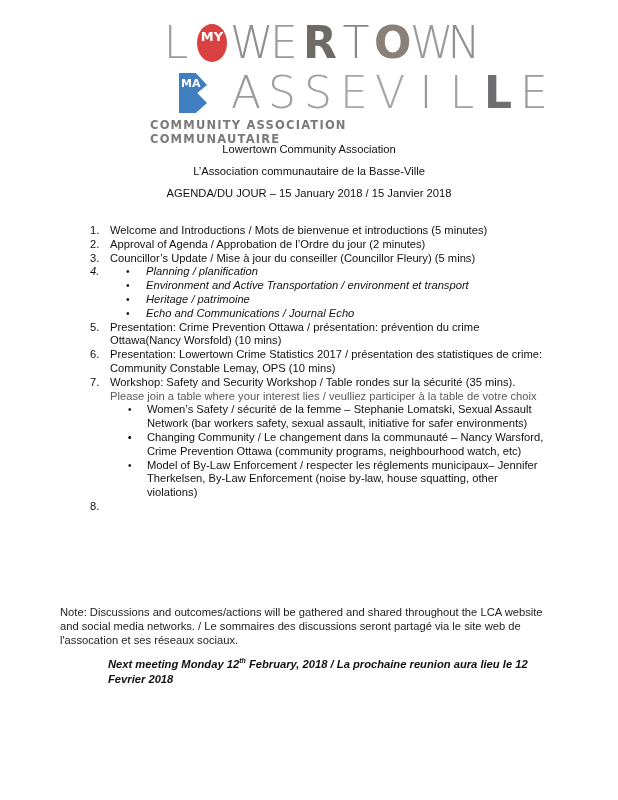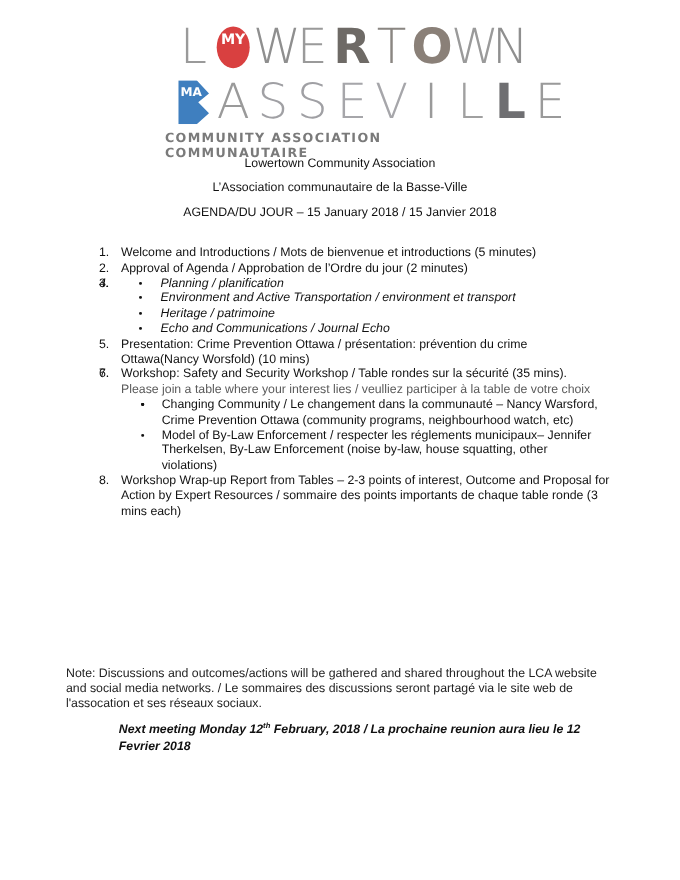--- a/index.html
+++ b/index.html
@@ -9,21 +9,21 @@
   .logo-row { position: absolute; left: 0; display: flex; align-items: center;
               font-family: "DejaVu Sans", sans-serif; font-weight: 400; letter-spacing: 0; }
   .logo-row1 { top: 0; left: 8px; height: 50px; }
   .logo-row2 { top: 50px; left: 8px; height: 50px; }
   .logo-letter { display: inline-block; width: 36px; text-align: center; font-size: 44px;
                  line-height: 50px; font-weight: 300; }
   .logo-mark-red { display: inline-block; width: 30px; height: 38px; border-radius: 50%;
                    background: #d94040; margin: 3px 3px; position: relative; }
   .logo-mark-red span { position: absolute; left: 0; right: 0; top: 6px; text-align: center;
                         color: #fff; font-size: 13px; line-height: 13px; font-weight: bold; }
-  .logo-mark-blue { display: inline-block; width: 28px; height: 40px; margin: 0 4px;
+  .logo-mark-blue { display: inline-block; width: 28px; height: 40px; margin: 0 21px;
                     background: #3f7fbf; position: relative;
                     clip-path: polygon(0 0, 60% 0, 100% 30%, 65% 50%, 100% 75%, 60% 100%, 0 100%); }
   .logo-mark-blue span { position: absolute; left: 2px; top: 4px; color: #fff;
                          font-size: 11px; font-weight: bold; }
   .logo-tagline { position: absolute; top: 100px; left: 0; width: 330px; 
                   font-family: "DejaVu Sans", sans-serif; font-size: 11.5px; letter-spacing: 1.2px;
                   color: #7a7a7a; font-weight: bold; }
 
   .header-lines { position: absolute; left: 0; width: 618px; top: 138px; text-align: center;
                   font-size: 11.2px; }
@@ -89,20 +89,21 @@
   <div class="item">
     <span class="num">1.</span>
     <span>Welcome and Introductions / Mots de bienvenue et introductions (5 minutes)</span>
   </div>
   <div class="item">
     <span class="num">2.</span>
     <span>Approval of Agenda / Approbation de l’Ordre du jour (2 minutes)</span>
   </div>
   <div class="item">
     <span class="num">3.</span>
+    <span>Councillor’s Update / Mise à jour du conseiller (Councillor Fleury) (5 mins)</span>
   </div>
   <div class="item italic">
     <span class="num">4.</span>
   </div>
   <div class="sub italic">
     <span class="bullet">•</span>
     <span>Planning / planification</span>
   </div>
   <div class="sub italic">
     <span class="bullet">•</span>
@@ -115,43 +116,44 @@
   <div class="sub italic">
     <span class="bullet">•</span>
     <span>Echo and Communications / Journal Echo</span>
   </div>
   <div class="item" style="width:440px">
     <span class="num">5.</span>
     <span>Presentation: Crime Prevention Ottawa / présentation: prévention du crime Ottawa(Nancy Worsfold) (10 mins)</span>
   </div>
   <div class="item" style="width:465px">
     <span class="num">6.</span>
+    <span>Presentation: Lowertown Crime Statistics 2017 / présentation des statistiques de crime: Community Constable Lemay, OPS (10 mins)</span>
   </div>
   <div class="item" style="width:445px">
     <span class="num">7.</span>
     <span>Workshop: Safety and Security Workshop / Table rondes sur la sécurité (35 mins).</span>
     <div class="gray">Please join a table where your interest lies / veulliez participer à la table de votre choix</div>
   </div>
   <div class="sub2">
     <span class="bullet">•</span>
+    <span>Women’s Safety / sécurité de la femme – Stephanie Lomatski, Sexual Assault Network  (bar workers safety, sexual assault, initiative for safer environments)</span>
   </div>
   <div class="sub2">
     <span class="bullet">•</span>
   </div>
   <div class="sub2">
     <span class="bullet">•</span>
     <span>Changing Community / Le changement dans la communauté – Nancy Warsford, Crime Prevention Ottawa (community programs, neighbourhood watch, etc)</span>
   </div>
   <div class="sub2">
     <span class="bullet">•</span>
     <span>Model of By-Law Enforcement  / respecter les réglements municipaux– Jennifer Therkelsen, By-Law Enforcement (noise by-law, house squatting, other violations)</span>
   </div>
   <div class="item" style="width:455px">
     <span class="num">8.</span>
-    <span>Workshop Wrap-up Report from Tables – 2-3 points of interest, Outcome and Proposal for Action by Expert Resources / sommaire des points importants de chaque table ronde (3 mins each)</span>
   </div>
 </div>
 
 <div class="note">Note: Discussions and outcomes/actions will be gathered and shared throughout the LCA website and social media networks. / Le sommaires des discussions seront partagé via le site web de l'assocation et ses réseaux sociaux.</div>
 
 <div class="next">
   <span>Next meeting Monday 12</span><sup>th</sup><span> February, 2018 / La prochaine reunion aura lieu le 12 Fevrier 2018</span>
 </div>
 
 </body></html>

